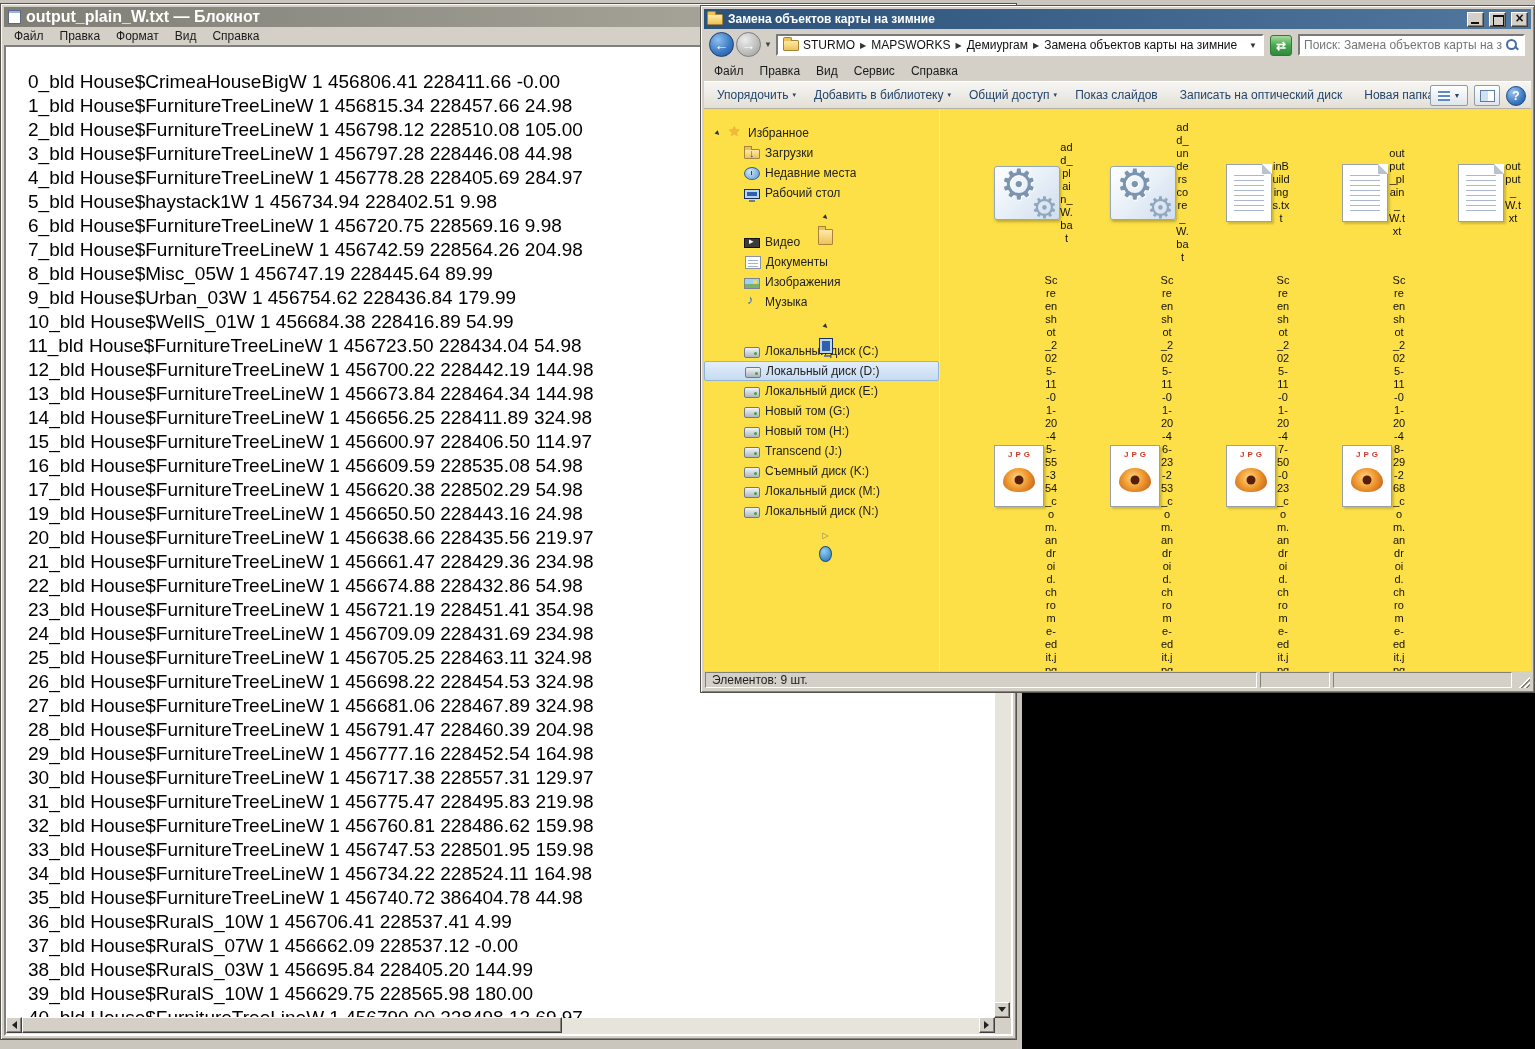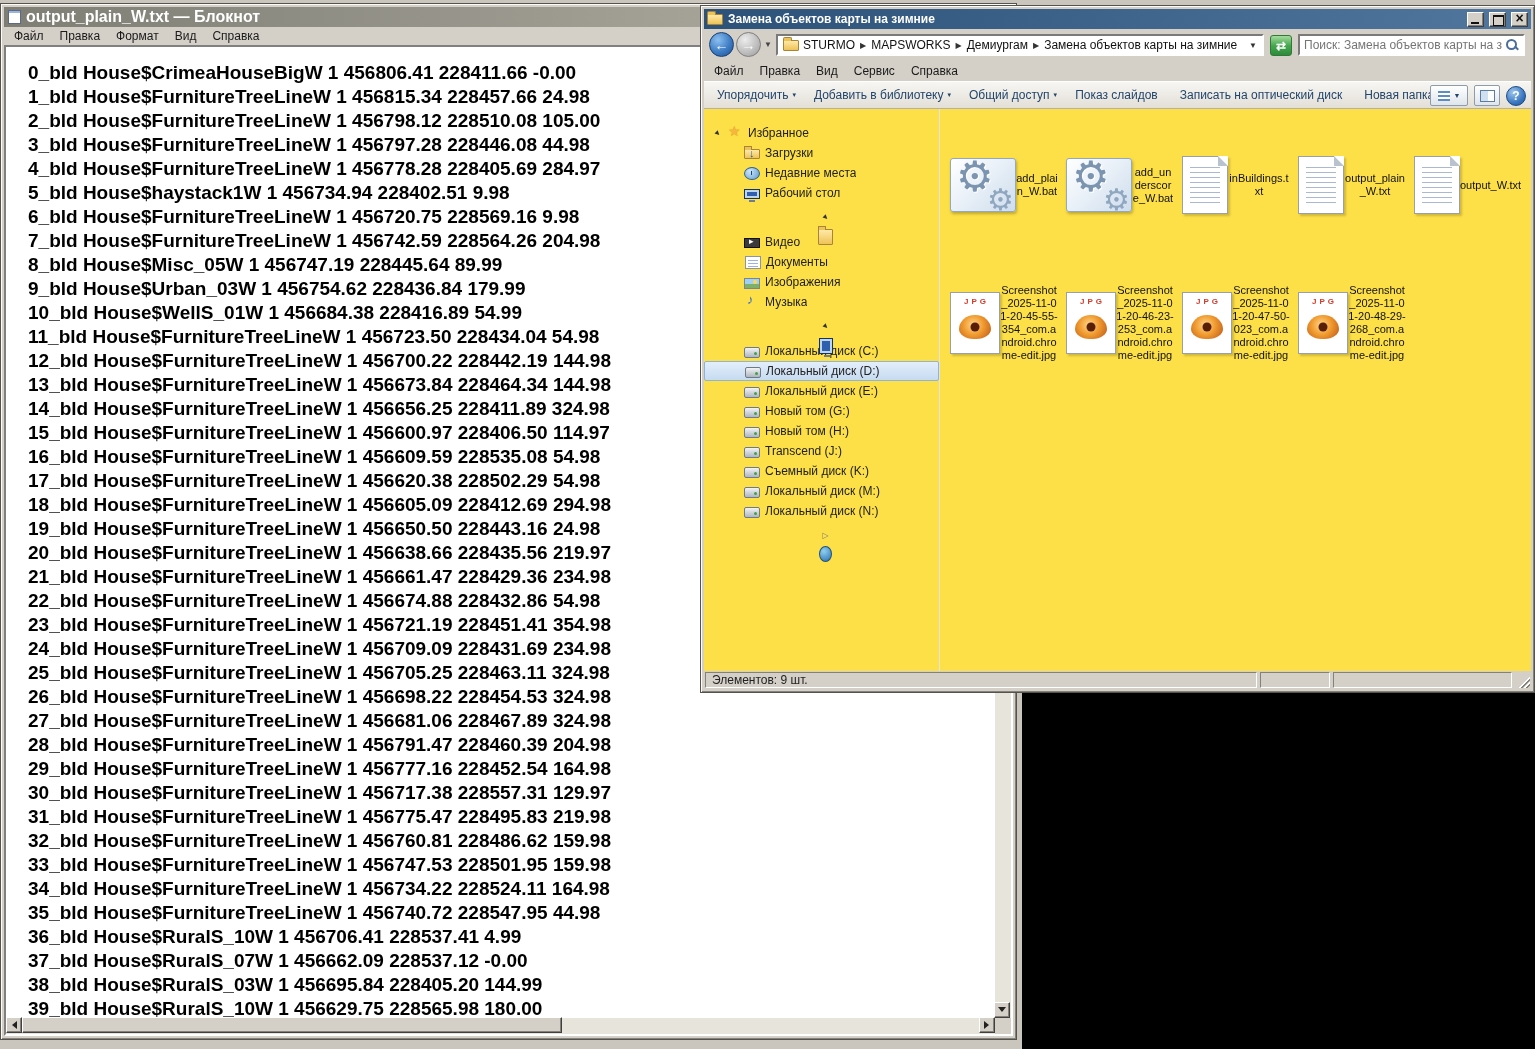--- a/index.html
+++ b/index.html
@@ -12,21 +12,21 @@
 
   
   .np{left:0;top:3px;width:1017px;height:1037px;z-index:1;}
   .np-title{height:20px;display:flex;align-items:center;gap:5px;padding:0 4px;
             background:linear-gradient(to right,#7e7e75,#b6b2a6);color:#fff;font-size:16px;font-weight:bold;}
   .np-doc-icon{width:13px;height:14px;background:#fff;border:1px solid #5a6a88;box-shadow:inset 0 2px 0 #9db4d8;flex:0 0 13px;}
   .np-menu{height:18px;display:flex;align-items:center;font-size:12px;color:#1a1a1a;padding-left:2px;background:#d4d0c8;}
   .mi{padding:1px 8px;white-space:nowrap;}
   .np-client{position:absolute;left:3px;right:3px;top:41px;bottom:3px;border:2px solid;border-color:#808080 #fff #fff #808080;background:#fff;}
   .np-text{position:absolute;left:0;top:0;right:16px;bottom:16px;overflow:hidden;background:#fff;
-           padding:14px 0 0 22px;font-weight:bold;font-size:19px;line-height:24px;color:#000;white-space:nowrap;}
+           padding:23px 0 0 22px;font-weight:normal;font-size:19px;line-height:24px;color:#000;white-space:nowrap;}
   .np-vscroll{position:absolute;top:0;right:0;width:16px;bottom:16px;background:#e7e4dc;}
   .np-hscroll{position:absolute;left:0;bottom:0;right:16px;height:16px;background:#e7e4dc;}
   .np-corner{position:absolute;right:0;bottom:0;width:16px;height:16px;background:#d4d0c8;}
   .sbtn{position:absolute;width:16px;height:16px;background:#d4d0c8;border:1px solid;border-color:#fff #404040 #404040 #fff;
         box-shadow:inset -1px -1px 0 #84817a;display:flex;align-items:center;justify-content:center;}
   .tri{width:0;height:0;border:4px solid transparent;}
   .tri.up{border-bottom:5px solid #222;margin-top:-3px;}
   .tri.down{border-top:5px solid #222;margin-bottom:-3px;}
   .tri.left{border-right:5px solid #222;margin-left:-3px;}
   .tri.right{border-left:5px solid #222;margin-right:-3px;}
@@ -122,21 +122,21 @@
   .ic-drive{width:15px;height:11px;margin-top:2px;background:linear-gradient(#f2f4f6,#aeb6c0);border:1px solid #707a86;border-radius:2px;}
   .ic-drive::after{content:"";position:absolute;right:2px;bottom:2px;width:3px;height:3px;border-radius:50%;background:#43a047;}
   .ic-network{border-radius:50%;width:13px;height:13px;margin-top:1px;background:radial-gradient(circle at 35% 30%,#8fd0f0,#2a6fb0);border:1px solid #1d5082;}
 
   
   .files{flex:1;padding:12px 0 0 6px;display:flex;flex-wrap:wrap;align-content:flex-start;}
   .tile{width:108px;margin:0 4px 10px 4px;min-height:128px;display:flex;align-items:center;}
   .icon-box{height:92px;display:flex;align-items:center;justify-content:center;}
   .fname{font-size:11px;line-height:13px;text-align:center;color:#111;word-break:break-all;max-width:106px;}
 
-  .fico{display:inline-block;position:relative;}
+  .fico{display:inline-block;position:relative;margin-left:44px;}
   .fico .jtxt,.fico .jeye{display:none;}
   .fico.bat{width:66px;height:54px;border:1px solid #93a9c2;border-radius:3px;
             background:linear-gradient(135deg,#ffffff 0%,#e7eff7 50%,#cfdded 100%);box-shadow:1px 2px 3px rgba(0,0,0,.25);}
   .fico.bat::before{content:"⚙";position:absolute;left:5px;top:-3px;font-size:42px;line-height:1;color:#7b94b0;text-shadow:1px 1px 0 #fff;}
   .fico.bat::after{content:"⚙";position:absolute;right:1px;bottom:-4px;font-size:30px;line-height:1;color:#90a7c0;}
   .fico.txt{width:46px;height:58px;background:#fff;border:1px solid #99a0aa;box-shadow:2px 2px 2px rgba(0,0,0,.18);}
   .fico.txt::before{content:"";position:absolute;left:7px;right:7px;top:10px;bottom:9px;
             background:repeating-linear-gradient(to bottom,#aab8d4 0 1px,transparent 1px 5px);}
   .fico.txt::after{content:"";position:absolute;top:-1px;right:-1px;border-style:solid;border-width:0 10px 10px 0;
             border-color:#fff #fff #b9c2cf #b9c2cf;}
@@ -212,21 +212,20 @@
         <div>13_bld House$FurnitureTreeLineW 1 456673.84 228464.34 144.98</div>
 
         <div>14_bld House$FurnitureTreeLineW 1 456656.25 228411.89 324.98</div>
 
         <div>15_bld House$FurnitureTreeLineW 1 456600.97 228406.50 114.97</div>
 
         <div>16_bld House$FurnitureTreeLineW 1 456609.59 228535.08 54.98</div>
 
         <div>17_bld House$FurnitureTreeLineW 1 456620.38 228502.29 54.98</div>
 
-        <div>18_bld House$FurnitureTreeLineW 1 456605.09 228412.69 294.98</div>
 
         <div>19_bld House$FurnitureTreeLineW 1 456650.50 228443.16 24.98</div>
 
         <div>20_bld House$FurnitureTreeLineW 1 456638.66 228435.56 219.97</div>
 
         <div>21_bld House$FurnitureTreeLineW 1 456661.47 228429.36 234.98</div>
 
         <div>22_bld House$FurnitureTreeLineW 1 456674.88 228432.86 54.98</div>
 
         <div>23_bld House$FurnitureTreeLineW 1 456721.19 228451.41 354.98</div>
@@ -246,21 +245,21 @@
         <div>30_bld House$FurnitureTreeLineW 1 456717.38 228557.31 129.97</div>
 
         <div>31_bld House$FurnitureTreeLineW 1 456775.47 228495.83 219.98</div>
 
         <div>32_bld House$FurnitureTreeLineW 1 456760.81 228486.62 159.98</div>
 
         <div>33_bld House$FurnitureTreeLineW 1 456747.53 228501.95 159.98</div>
 
         <div>34_bld House$FurnitureTreeLineW 1 456734.22 228524.11 164.98</div>
 
-        <div>35_bld House$FurnitureTreeLineW 1 456740.72 228547.95 44.98</div>
+        <div>35_bld House$FurnitureTreeLineW 1 456740.72 386404.78 44.98</div>
 
         <div>36_bld House$RuralS_10W 1 456706.41 228537.41 4.99</div>
 
         <div>37_bld House$RuralS_07W 1 456662.09 228537.12 -0.00</div>
 
         <div>38_bld House$RuralS_03W 1 456695.84 228405.20 144.99</div>
 
         <div>39_bld House$RuralS_10W 1 456629.75 228565.98 180.00</div>
 
         <div>40_bld House$FurnitureTreeLineW 1 456790.00 228498.12 69.97</div>

